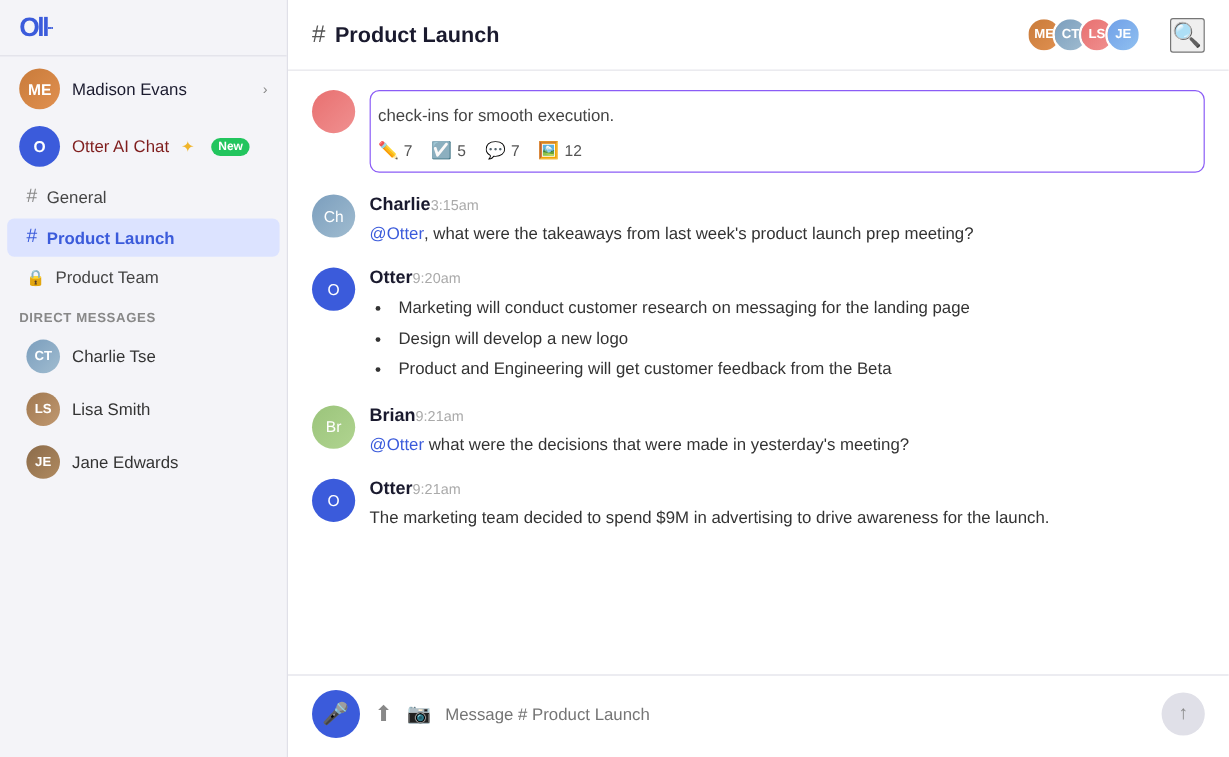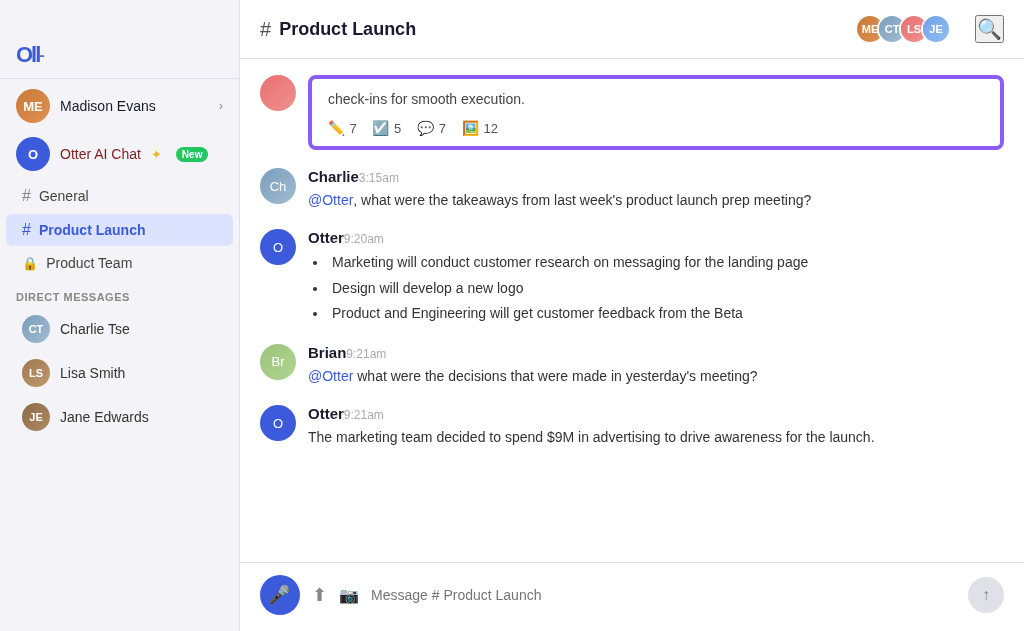--- a/index.html
+++ b/index.html
@@ -1,20 +1,20 @@
 <!DOCTYPE html>
 <html><head>
   <meta charset="utf-8">
   <style>
     * { box-sizing: border-box; margin: 0; padding: 0; }
     body { font-family: -apple-system, BlinkMacSystemFont, 'Segoe UI', sans-serif; display: flex; height: 631px; width: 1024px; overflow: hidden; background: #fff; }
 
     
     .sidebar { width: 240px; min-width: 240px; background: #f4f4f8; display: flex; flex-direction: column; border-right: 1px solid #e0e0e8; height: 631px; overflow-y: auto; }
-    .sidebar-header { padding: 10px 16px; display: flex; align-items: center; gap: 10px; border-bottom: 1px solid #e0e0e8; margin-top: 32px; }
+    .sidebar-header { padding: 10px 16px; display: flex; align-items: center; gap: 10px; border-bottom: 1px solid #e0e0e8; }
     .logo { display: flex; align-items: center; gap: 4px; }
     .logo-icon { color: #3b5bdb; font-size: 22px; font-weight: 900; letter-spacing: -2px; }
     .sidebar-user { display: flex; align-items: center; gap: 10px; padding: 10px 16px 6px; }
     .avatar { width: 34px; height: 34px; border-radius: 50%; display: flex; align-items: center; justify-content: center; font-size: 13px; font-weight: 600; color: #fff; flex-shrink: 0; }
     .avatar-madison { background: linear-gradient(135deg, #c97b3a, #e09050); }
     .avatar-lisa { background: linear-gradient(135deg, #a07850, #c09870); }
     .avatar-jane { background: linear-gradient(135deg, #8b6b4a, #b08a60); }
     .user-name { font-size: 14px; font-weight: 400; color: #1a1a2e; }
     .chevron-icon { margin-left: auto; color: #888; font-size: 12px; }
     .otter-ai-row { display: flex; align-items: center; gap: 10px; padding: 8px 16px; }
@@ -152,21 +152,21 @@
         </div>
     </div>
     <button class="search-icon-btn">🔍</button>
   </div>
 
   <div class="messages">
 
     <div style="display:flex;gap:12px;align-items:flex-start;">
       <div style="width:36px;height:36px;border-radius:50%;background:linear-gradient(135deg,#e87070,#f09090);flex-shrink:0;"></div>
       <div style="flex:1;">
-        <div style="border:4px solid #8b5cf6;border-radius:8px;padding:10px 16px;">
+        <div style="border:1px solid #8b5cf6;border-radius:8px;padding:10px 6px;">
           <p class="msg-preview-text">check-ins for smooth execution.</p>
           <div class="msg-reactions">
             <span class="reaction">
               <span class="reaction-icon">✏️</span>
               <span>7</span>
             </span>
             <span class="reaction">
               <span class="reaction-icon">☑️</span>
               <span>5</span>
             </span>

